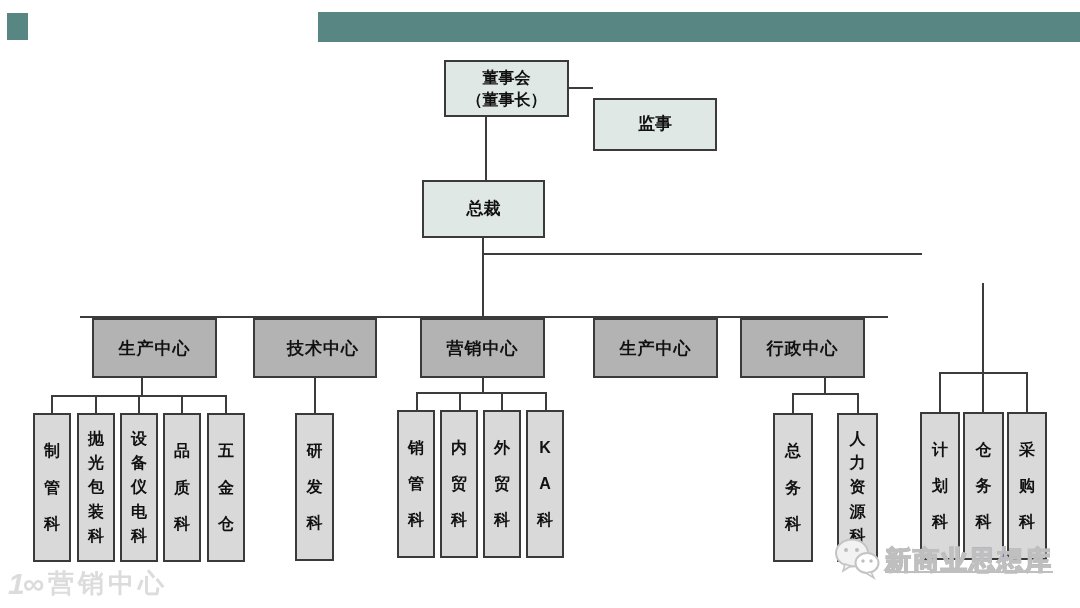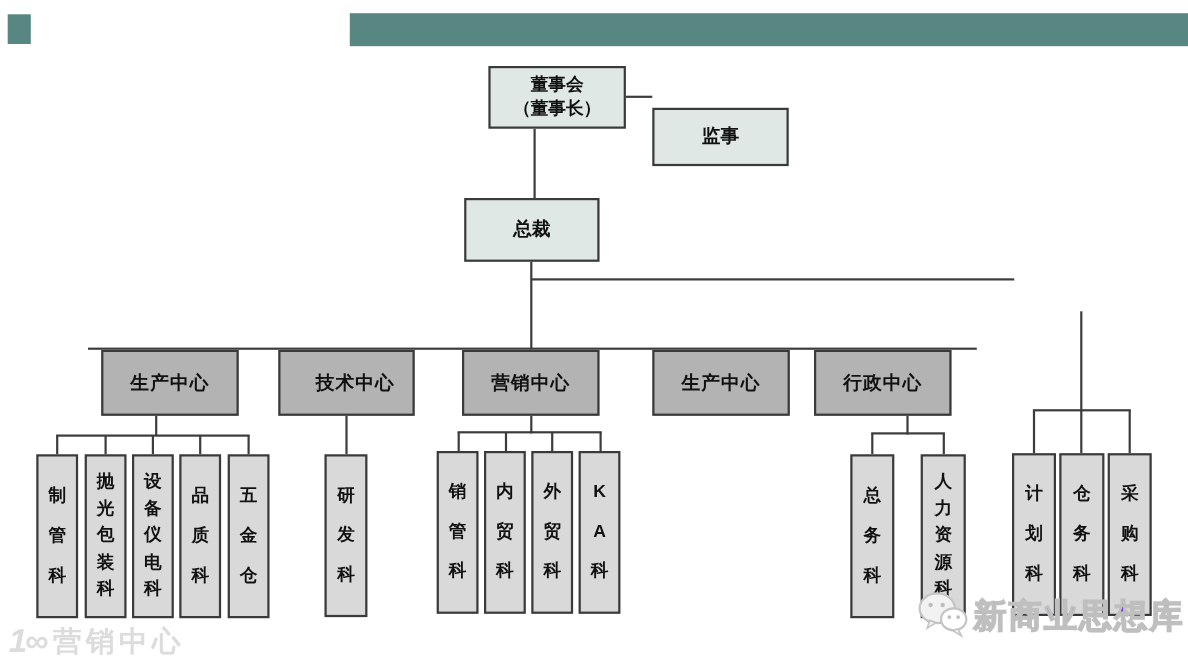--- a/index.html
+++ b/index.html
@@ -23,22 +23,22 @@
         justify-content:space-evenly;font-size:16px;padding:8px 0;}
   .vbox span{display:block;line-height:1;}
   
   .hline,.vline{position:absolute;background:var(--line);}
   
   .wm-left{position:absolute;left:8px;top:566px;color:#dcdcdc;font-weight:bold;
            display:flex;align-items:center;gap:6px;}
   .wm-left .logo{font-size:30px;font-style:italic;letter-spacing:-2px;}
   .wm-left .txt{font-size:26px;letter-spacing:4px;}
   .wm-right{position:absolute;left:833px;top:536px;display:flex;align-items:center;gap:4px;}
-  .wm-right .txt{font-size:30px;font-weight:bold;color:#6d28d9;letter-spacing:2px;
-                 -webkit-text-stroke:1.3px #bfbfbf;text-shadow:0 0 1px #cfcfcf;}
+  .wm-right .txt{font-size:26px;font-weight:bold;color:#6d28d9;letter-spacing:2px;
+                 -webkit-text-stroke:1.3px #bfbfbf;text-shadow:0 0 1px #cfcfcf;text-decoration:underline;}
 </style>
 </head>
 <body>
 
 <div class="stage">
 
   <div class="accent-sq"></div>
   <div class="accent-bar"></div>
 
   <div class="hline" style="left:548px;top:87px;width:45px;height:2px;"></div>

